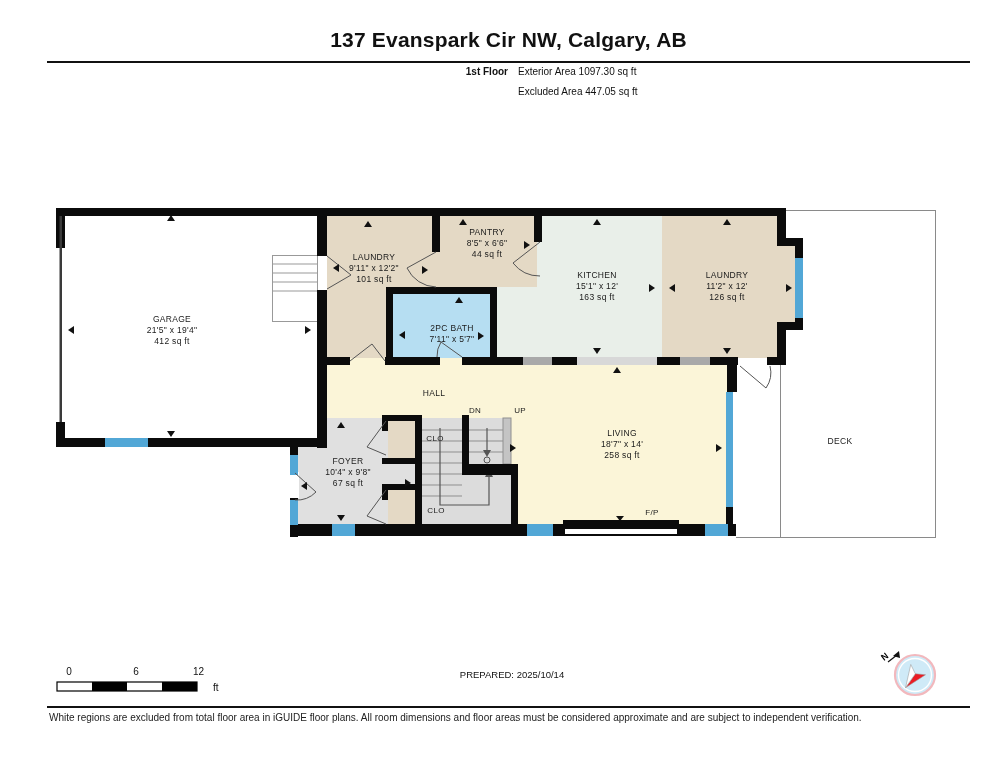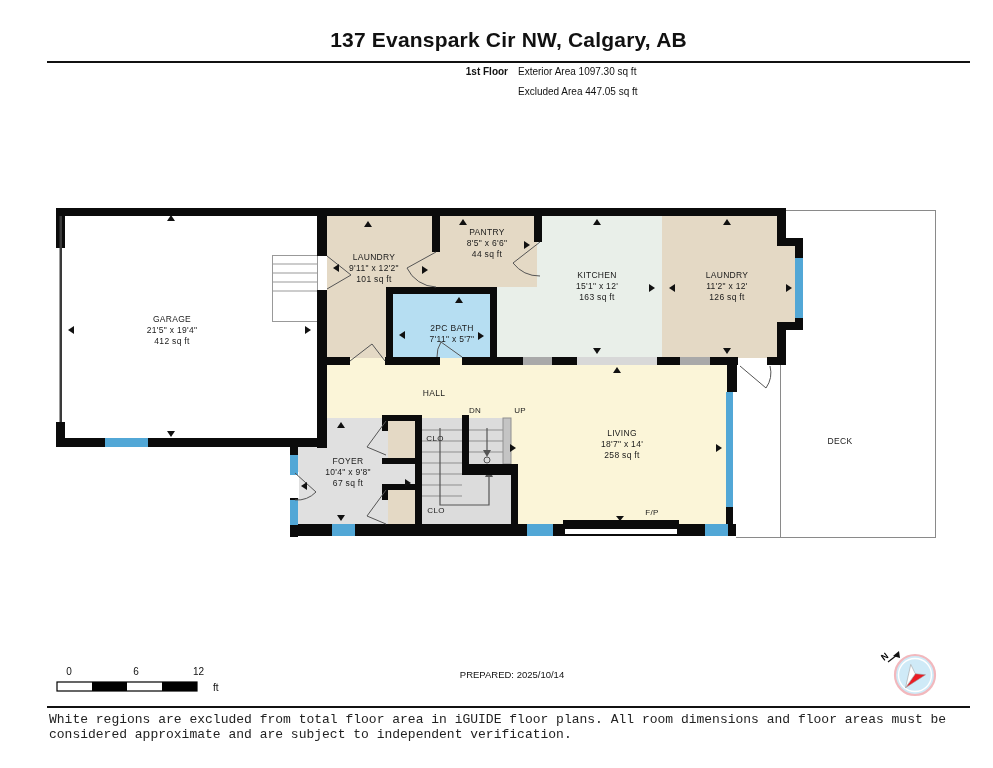--- a/index.html
+++ b/index.html
@@ -14,21 +14,21 @@
   .rlabel{position:absolute;transform:translate(-50%,-50%);text-align:center;font-size:8.5px;
           line-height:1.3;letter-spacing:.3px;color:#1a1a1a;white-space:nowrap;}
   .rlabel span{display:block;}
   .small{font-size:8px;margin-left:32px;}
   #scale-t0{top:666px;left:50px;width:14px;text-align:center;font-size:10px;}
   #scale-t6{top:666px;left:117px;width:14px;text-align:center;font-size:10px;}
   #scale-t12{top:666px;left:181px;width:18px;font-size:10px;}
   #scale-unit{top:682px;left:201px;font-size:10px;}
   #prepared{top:669px;left:400px;width:200px;text-align:center;font-size:9.5px;}
   #footer-rule{top:706px;left:35px;width:923px;border-top:2px solid #111;}
-  #disclaimer{top:712px;left:37px;width:930px;font-size:13px;color:#222;font-family:Liberation Mono, monospace;}
+  #disclaimer{top:712px;left:37px;width:930px;font-size:10px;color:#222;}
   svg{position:absolute;top:0;left:0;}
 </style>
 </head>
 <body>
 
 <div id="page">
 
   <svg width="993" height="768" viewBox="0 0 993 768">
 
     <g>

